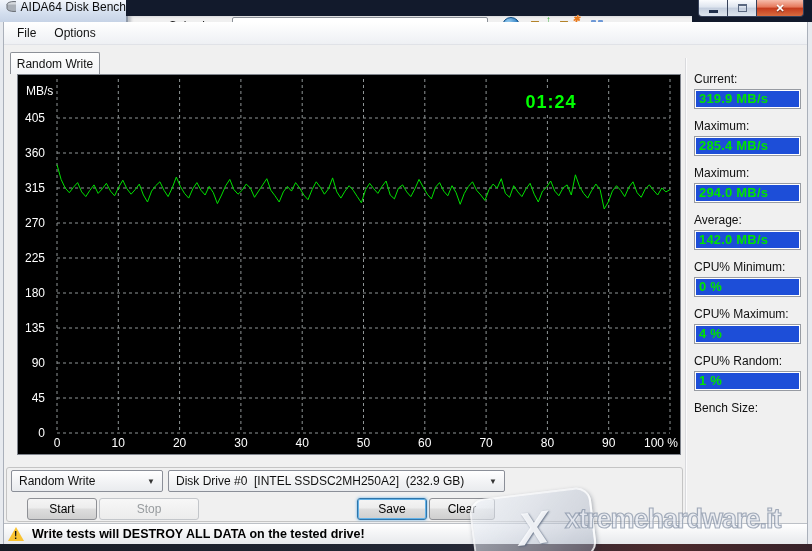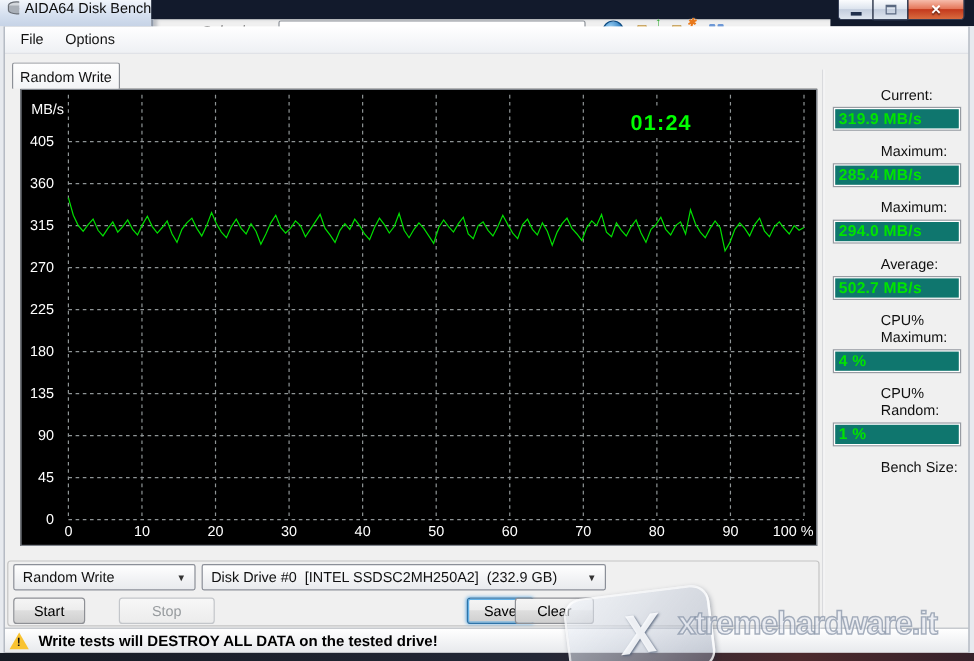--- a/index.html
+++ b/index.html
@@ -87,24 +87,24 @@
   .chart-panel {
     position:absolute; left:17px; top:74px; width:664px; height:381px;
     background:#000; border:1px solid #7f848c;
   }
   .chart-panel svg { display:block; width:662px; height:379px; }
   .v-sep { position:absolute; left:685px; top:58px; height:460px; width:2px; border-left:1px solid #d9dadd; border-right:1px solid #fbfbfc; }
   
   .right-panel { position:absolute; left:694px; top:72px; width:107px; }
   .stat { margin-bottom:10px; }
   .stat.gap { margin-top:16px; }
-  .stat-label { font-size:12px; margin-bottom:3px; color:#101010;margin-left:40px; }
+  .stat-label { font-size:12px; margin-bottom:3px; color:#101010; }
   .stat-box { border:1px solid #979ba2; background:#fff; padding:1px; }
   .stat-value {
-    display:block; background:#0f766e; color:var(--value-green,#00e400);
+    display:block; background:#1d4ed8; color:var(--value-green,#00e400);
     font-weight:bold; font-size:13px; line-height:16px; padding:0 3px; letter-spacing:.2px;
     white-space:nowrap; overflow:hidden;
   }
   
   .bottom-group {
     position:absolute; left:6px; top:467px; width:677px; height:55px;
     border:1px solid #c4c4c4; border-radius:3px;
   }
   .combo {
     position:absolute; height:22px; background:linear-gradient(#ffffff,#f2f3f5 55%,#e9ebee);
@@ -113,23 +113,23 @@
   }
   .combo-test { left:4px; top:2px; width:152px; }
   .combo-drive { left:161px; top:2px; width:337px; }
   .ws-pre { white-space:pre; overflow:hidden; }
   .btn {
     position:absolute; height:22px; font-size:12px; color:#000;
     background:linear-gradient(#f5f5f5,#ededed 45%,#dedede 50%,#cfcfcf);
     border:1px solid #8e9095; border-radius:3px;
     display:flex; align-items:center; justify-content:center; font-family:"Liberation Sans",sans-serif;
   }
-  .btn-start { left:4px;  top:30px; width:60px;text-align:right; }
-  .btn-stop  { left:92px; top:30px; width:80px; color:#979b9e; border-color:#c3c6ca; background:linear-gradient(#f7f7f7,#ececec); }
-  .btn-save  { left:350px; top:30px; width:56px; border:1px solid #2f74a8; box-shadow:0 0 0 1px #63b2e8 inset, 0 0 3px rgba(90,170,230,.9);margin-left:32px; }
+  .btn-start { left:20px;  top:30px; width:70px;text-align:right; }
+  .btn-stop  { left:92px; top:30px; width:100px; color:#979b9e; border-color:#c3c6ca; background:linear-gradient(#f7f7f7,#ececec); }
+  .btn-save  { left:350px; top:30px; width:70px; border:1px solid #2f74a8; box-shadow:0 0 0 1px #63b2e8 inset, 0 0 3px rgba(90,170,230,.9); }
   .btn-clear { left:422px; top:30px; width:66px; }
   
   .statusbar {
     position:absolute; left:0; top:523px; width:812px; height:21px;
     background:linear-gradient(#ffffff,#e7e9ec); border-top:1px solid #bcc0c6;
     display:flex; align-items:center; gap:8px; padding-left:8px; z-index:4;
   }
   .warn-tri { position:relative; width:0; height:0; border-left:8px solid transparent; border-right:8px solid transparent; border-bottom:14px solid #f9c331; }
   .warn-tri span { position:absolute; left:-2px; top:3px; font-size:10px; font-weight:bold; color:#111; }
   .status-text { font-size:12.5px; font-weight:bold; color:#000; }
@@ -290,21 +290,27 @@
   </div>
   <div class="stat">
     <div class="stat-label">Maximum:</div>
     <div class="stat-box">
         <span class="stat-value">294.0 MB/s</span>
       </div>
   </div>
   <div class="stat">
     <div class="stat-label">Average:</div>
     <div class="stat-box">
-        <span class="stat-value">502.7 MB/s</span>
+        <span class="stat-value">142.0 MB/s</span>
+      </div>
+  </div>
+  <div class="stat">
+    <div class="stat-label">CPU% Minimum:</div>
+    <div class="stat-box">
+        <span class="stat-value">0 %</span>
       </div>
   </div>
   <div class="stat">
     <div class="stat-label">CPU% Maximum:</div>
     <div class="stat-box">
         <span class="stat-value">4 %</span>
       </div>
   </div>
   <div class="stat">
     <div class="stat-label">CPU% Random:</div>

